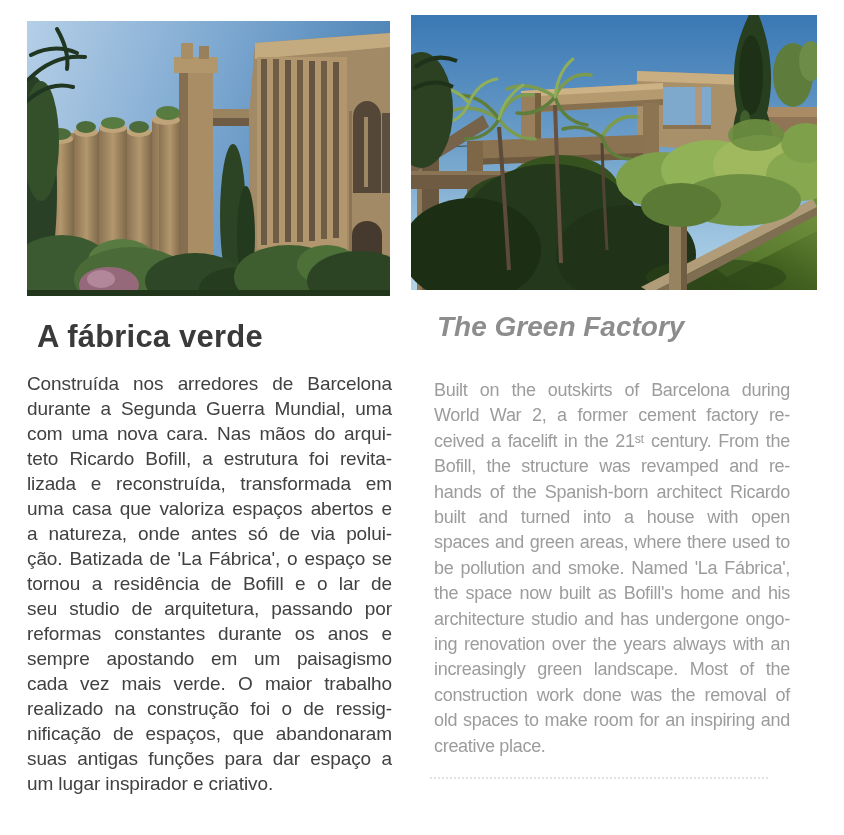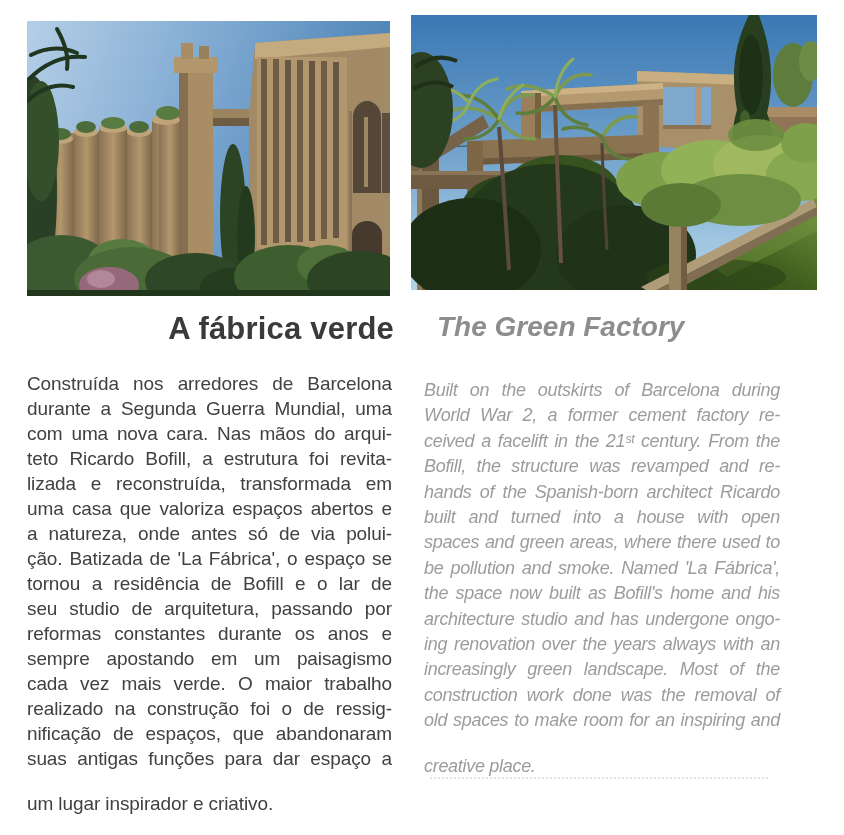--- a/index.html
+++ b/index.html
@@ -8,42 +8,41 @@
     background:var(--page-bg,#ffffff);
     font-family:"Liberation Sans","DejaVu Sans",sans-serif;
     overflow:hidden;
   }
   .canvas{position:relative;width:844px;height:835px;background:var(--page-bg,#ffffff);}
   figure.photo{position:absolute;margin:0;overflow:hidden;background:#cfd8db;}
   figure.photo svg{display:block;width:100%;height:100%;}
   .photo-left{left:27px;top:21px;width:363px;height:275px;}
   .photo-right{left:411px;top:15px;width:406px;height:275px;}
   .title-left{
-    position:absolute;left:29px;top:309px;margin:0;width:365px;
+    position:absolute;left:29px;top:309px;margin:8px;width:365px;
     font-size:31px;line-height:40px;font-weight:700;letter-spacing:.2px;
     color:var(--left-title-color,#3a3a3a);
-    text-align:right;
   }
   .title-right{
     position:absolute;left:437px;top:308px;margin:0;width:356px;
     font-size:28px;line-height:38px;font-weight:700;font-style:italic;
     color:var(--right-title-color,#8d8d8d);
   }
   .body-left{
     position:absolute;left:27px;top:371px;width:365px;
     font-size:19px;line-height:25px;letter-spacing:-.1px;
     color:var(--left-body-color,#414141);
   }
   .body-right{
-    position:absolute;left:424px;top:378px;width:356px;
-    font-size:18px;line-height:25.4px;letter-spacing:-.3px;font-style:italic;
+    position:absolute;left:434px;top:378px;width:356px;
+    font-size:18px;line-height:25.4px;letter-spacing:-.3px;
     color:var(--right-body-color,#9c9c9c);
   }
   .tline{text-align:justify;text-align-last:justify;}
-  .tline:last-child{text-align-last:left;margin-top:20px;}
+  .tline:last-child{text-align-last:left;}
   .dotted-sep{
     position:absolute;left:430px;top:777px;width:338px;height:0;
     border-top:2px dotted var(--separator-color,#e2e2e2);
   }
 </style>
 </head>
 <body>
 
 <div class="canvas">
 

